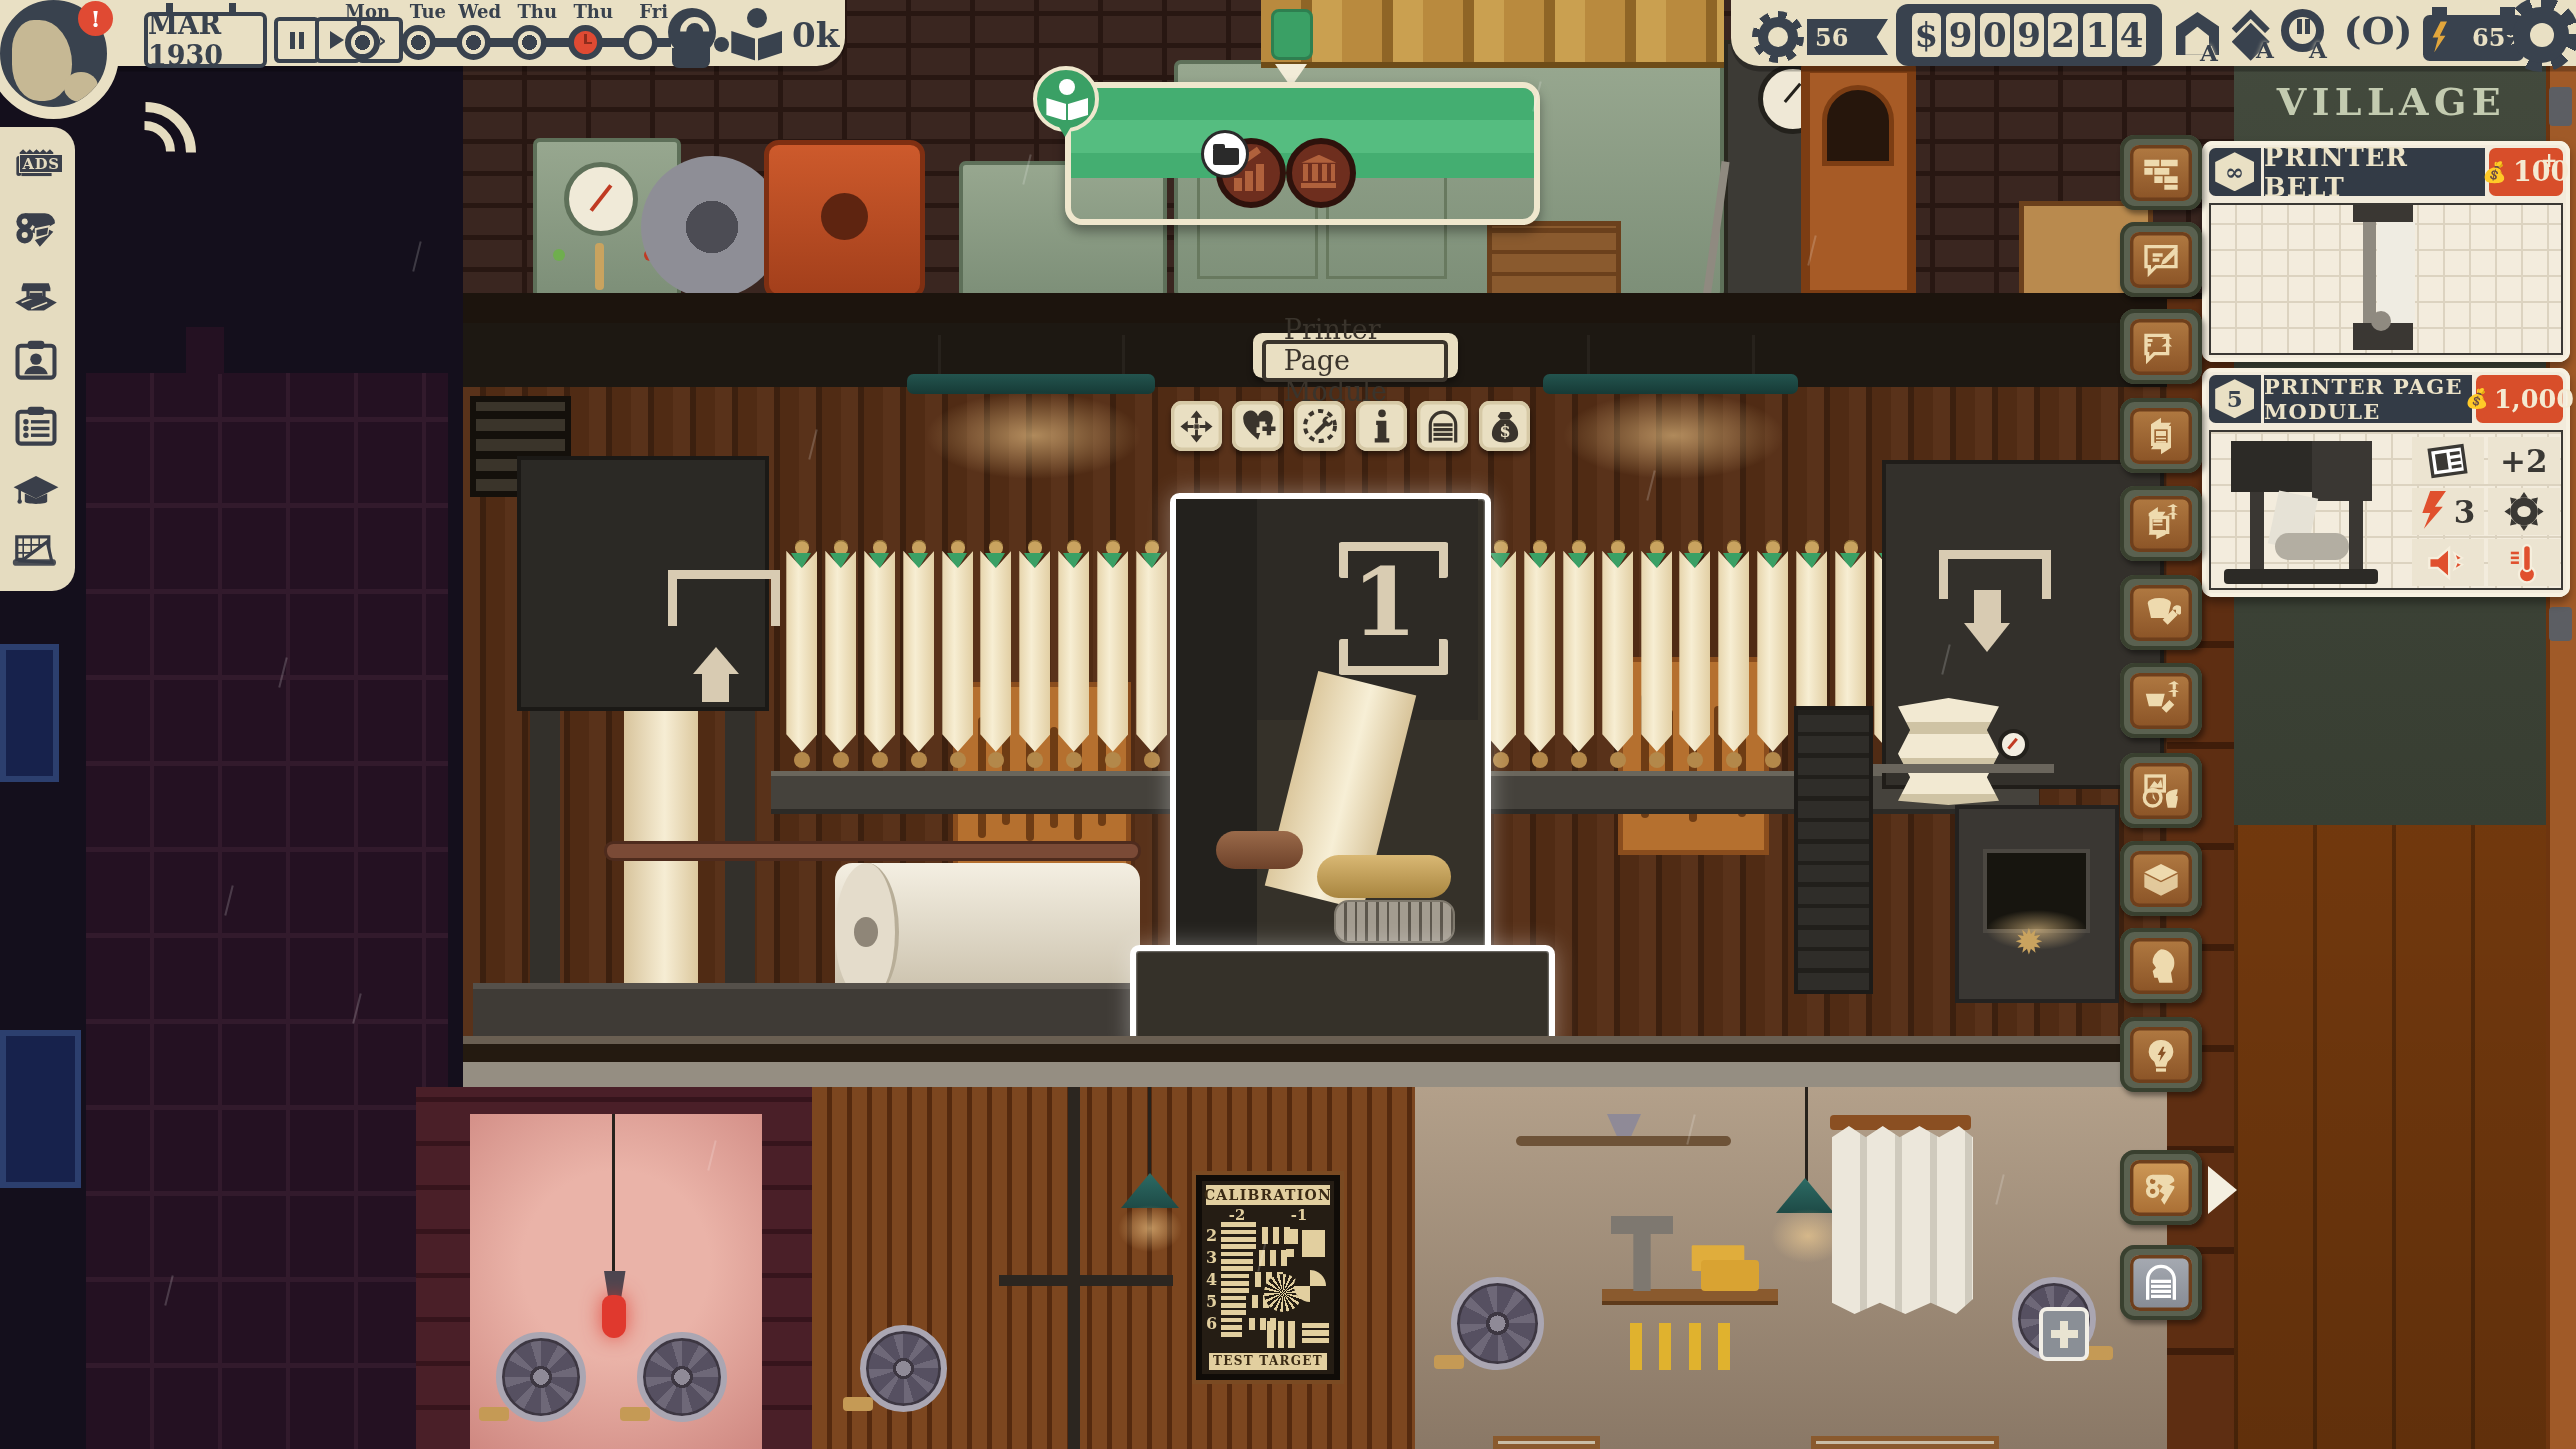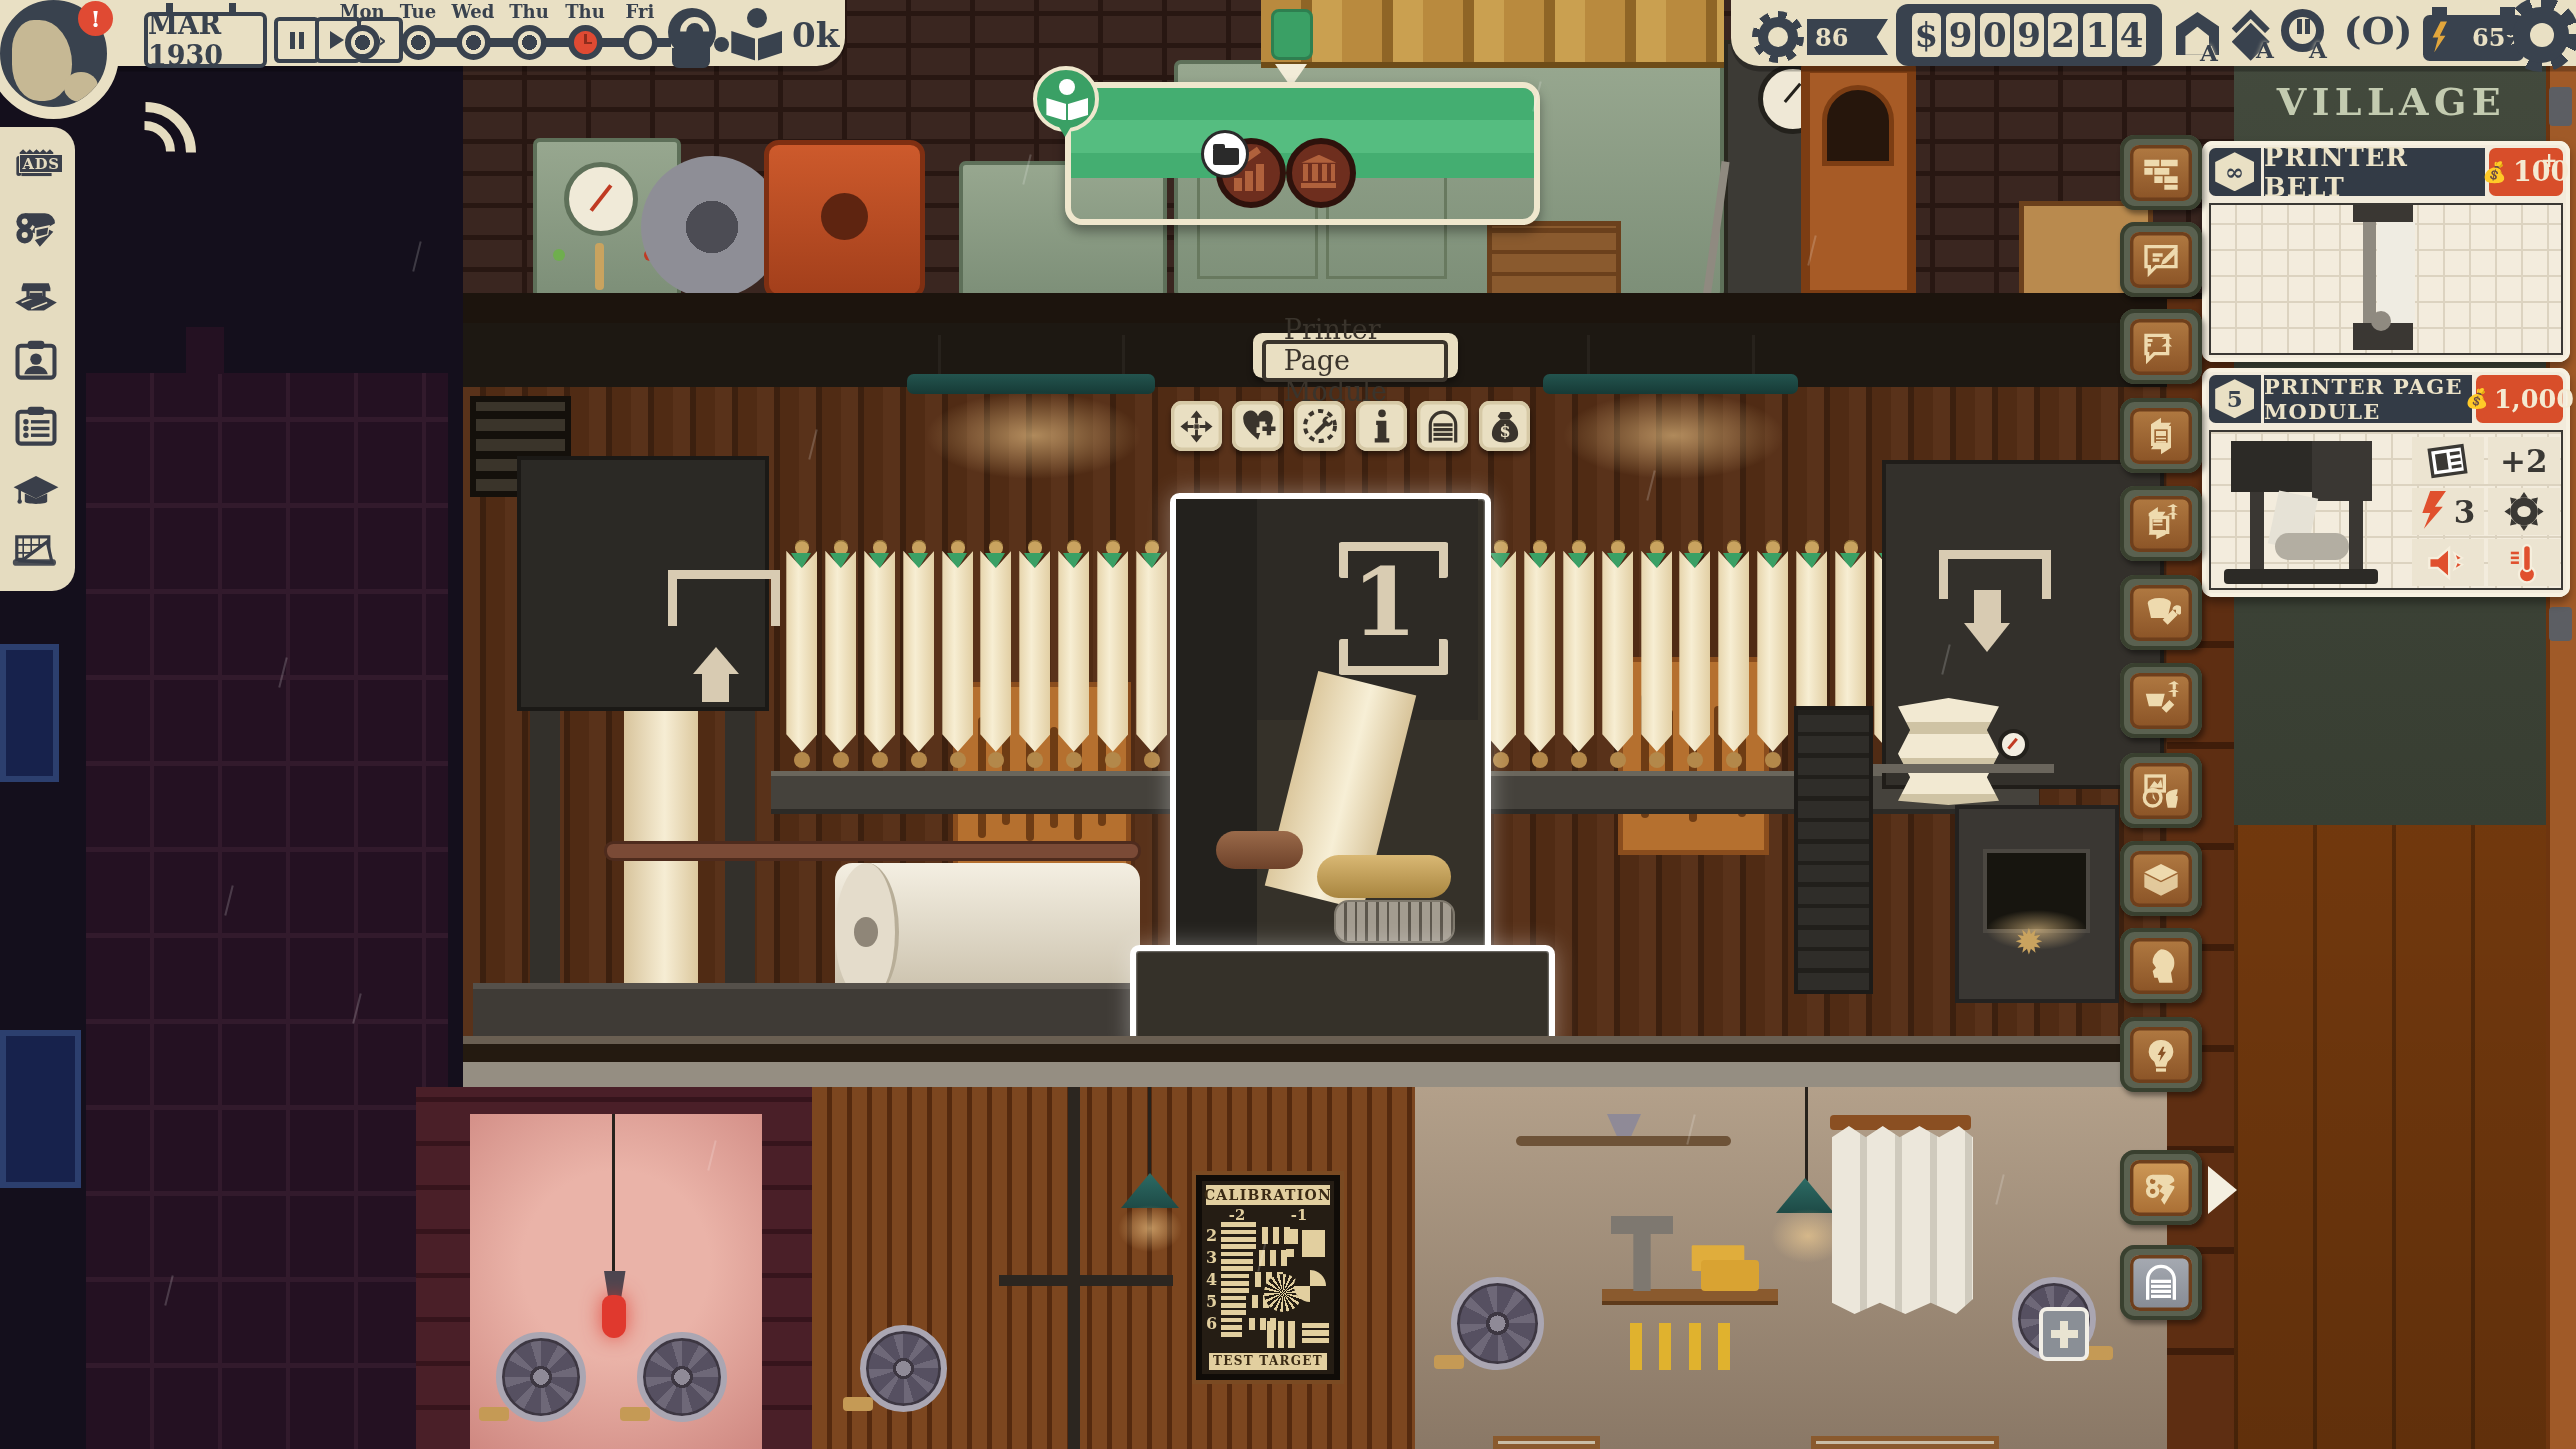--- a/index.html
+++ b/index.html
@@ -62,21 +62,21 @@
   .conelamp{width:58px;height:35px;background:linear-gradient(180deg,#2c6b64,#1e4a46);
             clip-path:polygon(50% 0,100% 100%,0 100%);}
   .cord{position:absolute;width:3.4px;background:#27221c;}
 
   
   .creambar{background:#e9e0c4;border-radius:0 0 28px 28px;box-shadow:0 5.4px 0 rgba(0,0,0,.25);}
   .plaque{background:#e9e0c4;border:4.7px solid #39424e;border-radius:6.7px;color:#39424e;
           display:flex;align-items:center;justify-content:center;}
   .ctlbtn{border:4px solid #39424e;border-radius:5.4px;background:#e9e0c4;color:#39424e;
           display:flex;align-items:center;justify-content:center;}
-  .daywrap{position:absolute;width:56px;text-align:center;color:#39424e;}
+  .daywrap{position:absolute;width:56px;text-align:right;color:#39424e;}
   .daylbl{font-size:18px;font-weight:bold;}
   .daydot{width:35px;height:35px;border-radius:50%;margin:2.7px auto 0;box-sizing:border-box;}
   .dot-past{border:6px solid #39424e;background:radial-gradient(circle,#39424e 0 46%,#e9e0c4 46% 100%);}
   .dot-current{border:6px solid #39424e;background:#e04a33;position:relative;}
   .dot-current:after{content:"";position:absolute;left:46%;top:12%;width:2.7px;height:40%;background:#8f2c1c;}
   .dot-current:before{content:"";position:absolute;left:46%;top:46%;width:34%;height:2.7px;background:#8f2c1c;}
   .dot-future{border:6px solid #39424e;background:#e9e0c4;}
   .ribbon{background:#39424e;color:#e9e0c4;clip-path:polygon(0 0,100% 0,86% 50%,100% 100%,0 100%);
           display:flex;align-items:center;justify-content:flex-start;padding-left:8px;box-sizing:border-box;}
   .counter{background:#39424e;border-radius:12px;display:flex;align-items:center;justify-content:center;gap:4.7px;}
@@ -886,21 +886,21 @@
     <i style="position:absolute;left:28px;top:23px;width:24px;height:29.5px;background:#39424e;clip-path:polygon(0 26%,100% 0,100% 74%,0 100%);"></i>
   </div>
   <div class="abs serif" style="left:792px;top:14.8px;width:60px;color:#39424e;font-size:34px;font-weight:bold;">0k</div>
 
   <div class="abs creambar" style="left:1731px;top:-20px;width:845px;height:86px;border-radius:0 0 0 28px;"></div>
   <div class="abs" style="left:1752px;top:10.7px;width:52px;height:52px;border-radius:50%;background:repeating-conic-gradient(#39424e 0 22deg,transparent 22deg 45deg);">
     <i style="position:absolute;left:6px;top:6px;width:40px;height:40px;border-radius:50%;background:#39424e;"></i>
     <i style="position:absolute;left:16px;top:16px;width:20px;height:20px;border-radius:50%;background:#e9e0c4;"></i>
   </div>
   <div class="abs ribbon serif" style="left:1807px;top:19px;width:81px;height:36px;font-size:24px;font-weight:bold;">
-    <span>86</span>
+    <span>56</span>
   </div>
   <div class="abs counter" style="left:1896px;top:4px;width:266px;height:62px;">
     <div class="digit">$</div>
     <span id="digits" style="display:flex;gap:4.7px;">
         <div class="digit serif">9</div>
         <div class="digit serif">0</div>
         <div class="digit serif">9</div>
         <div class="digit serif">2</div>
         <div class="digit serif">1</div>
         <div class="digit serif">4</div>

